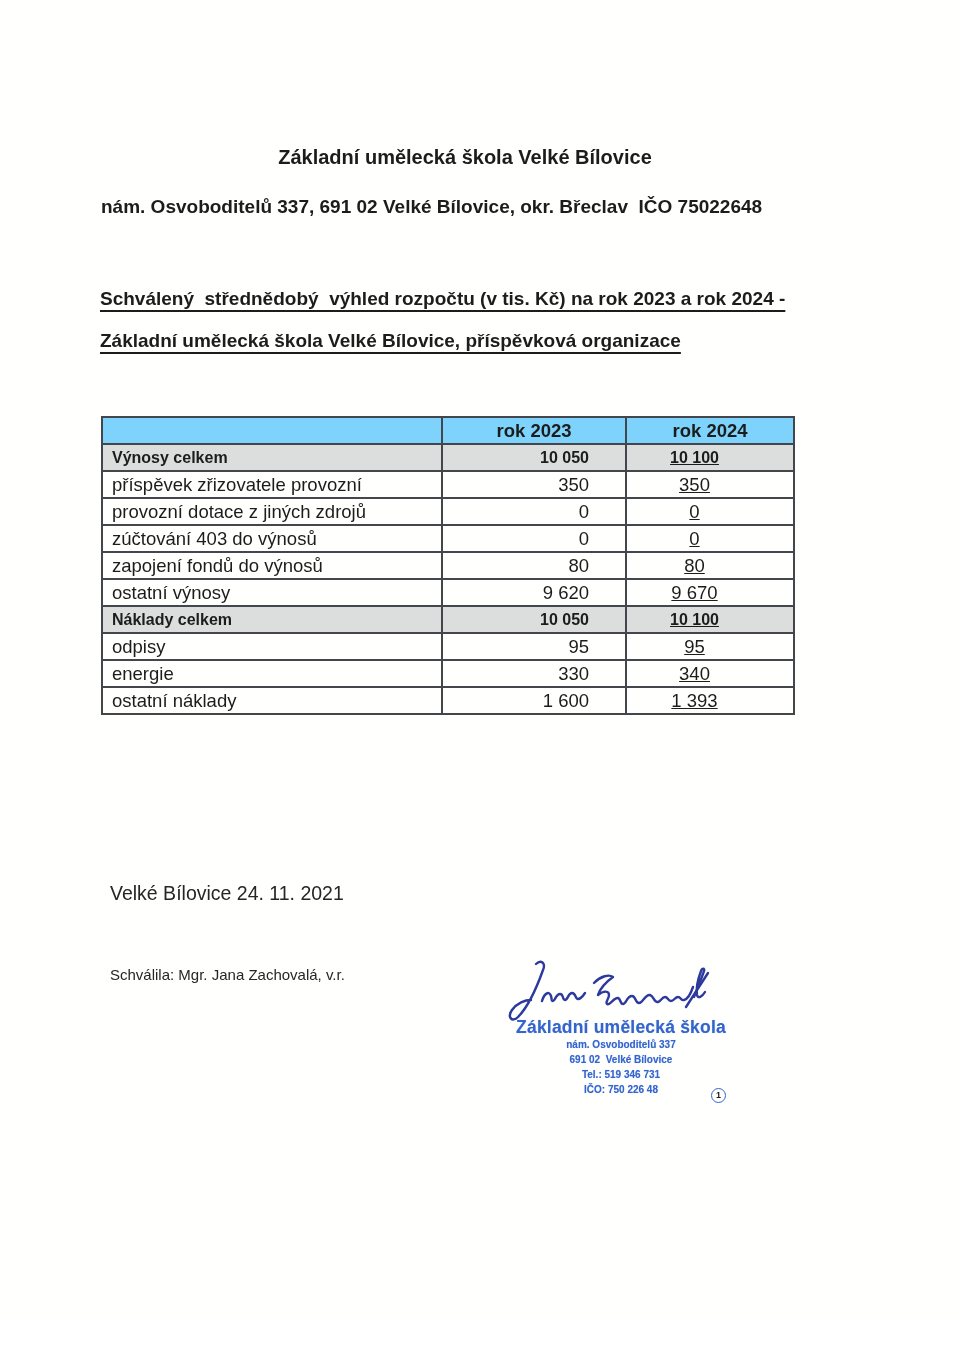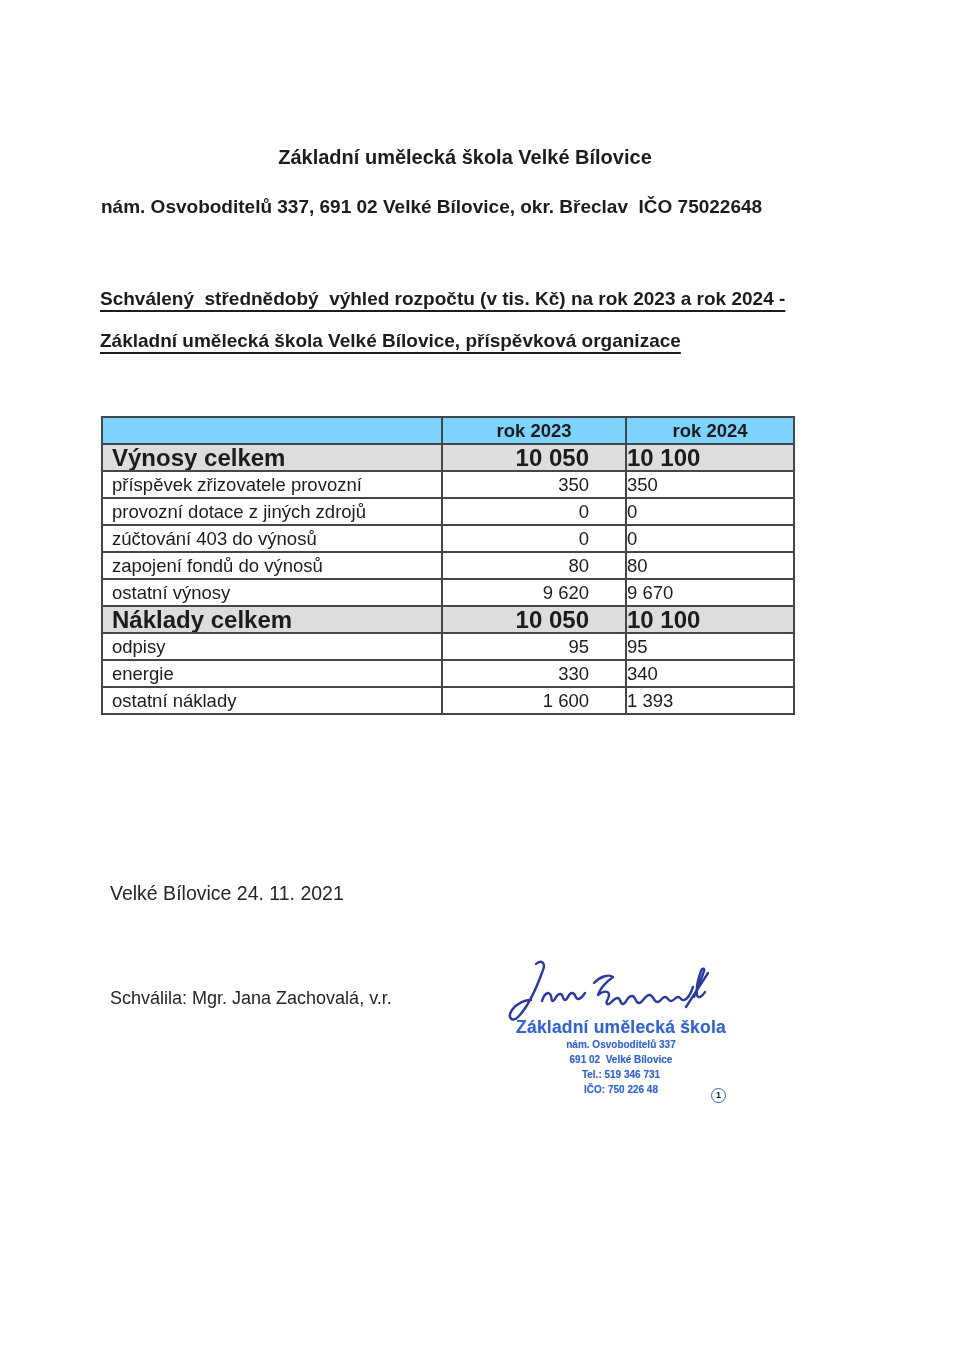--- a/index.html
+++ b/index.html
@@ -34,27 +34,27 @@
   .budget-table col.c-b{width:168px;}
   .budget-table th,.budget-table td{
     border:2px solid #43464a;
     height:25px;padding:0;
     font-size:18.5px;line-height:25px;
     overflow:hidden;white-space:nowrap;
   }
   .budget-table th{font-weight:bold;text-align:center;background:#7dd3fc;}
   .budget-table td.lab{text-align:left;padding-left:9px;}
   .budget-table td.va{text-align:right;padding-right:36px;}
-  .budget-table td.vb{text-align:left;padding-right:31px;}
+  .budget-table td.vb{text-align:center;padding-right:31px;text-decoration:underline;}
   .budget-table tr.total td{
     background:var(--table-gray,#dcdddd);
-    font-weight:bold;font-size:24px;
+    font-weight:bold;font-size:16px;
   }
   .doc-date{position:absolute;top:870px;left:110px;font-size:19.5px;color:#262626;white-space:pre;margin-top:12px;}
-  .doc-approval{position:absolute;top:988px;left:110px;font-size:18px;color:#262626;white-space:pre;}
+  .doc-approval{position:absolute;top:966px;left:110px;font-size:15px;color:#262626;white-space:pre;}
   .sig-stamp{position:absolute;left:496px;top:953px;width:250px;height:150px;}
   .signature{position:absolute;left:2px;top:2px;width:216px;height:70px;}
   .signature path{fill:none;stroke:var(--sig-blue,#2d3a9d);stroke-width:2.4;stroke-linecap:round;stroke-linejoin:round;}
   .stamp{
     position:absolute;left:0;top:64px;width:250px;text-align:center;
     color:var(--stamp-blue,#3465cd);
     text-shadow:0 0 1px rgba(70,110,215,.45);
   }
   .stamp-name{font-weight:bold;font-size:17.5px;line-height:20px;letter-spacing:.2px;white-space:pre;}
   .stamp-line{font-weight:bold;font-size:10px;line-height:15px;white-space:pre;}

